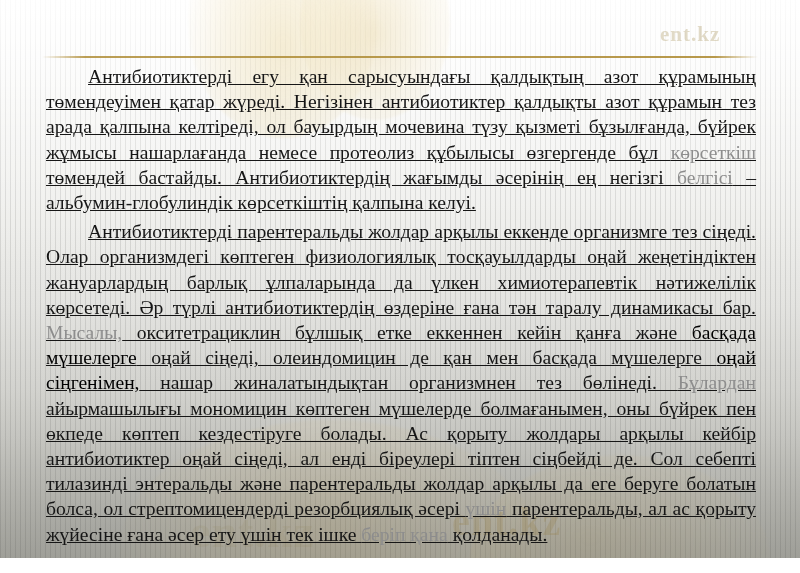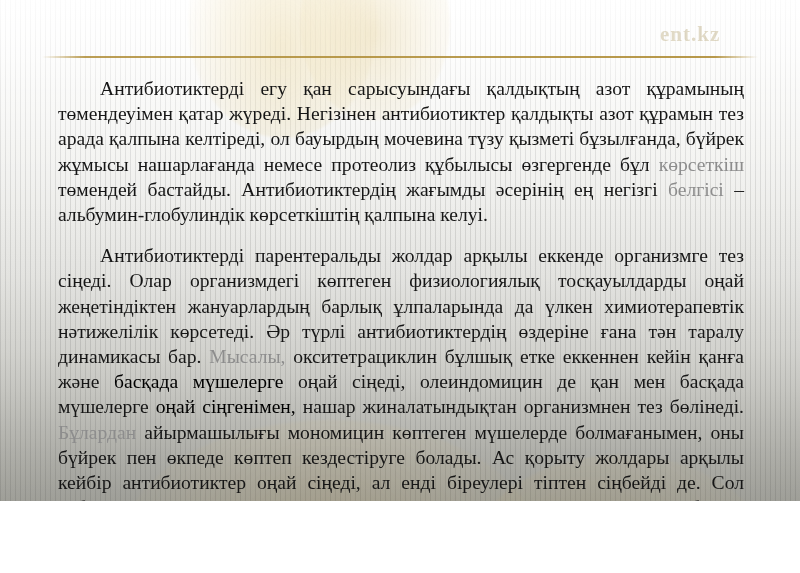--- a/index.html
+++ b/index.html
@@ -10,21 +10,21 @@
     width: 800px;
     height: 573px;
     overflow: hidden;
     font-family: "Liberation Serif", serif;
     background: #ffffff;
   }
 
   #slide {
     position: relative;
     width: 800px;
-    height: 501px;
+    height: 558px;
     overflow: hidden;
     background: #ffffff;
   }
 
   
   #bg-stripes {
     position: absolute;
     inset: 0;
     background-color: #f2f2f0;
     background-image:
@@ -139,22 +139,23 @@
     left: 42px;
     top: 60px;
     width: 718px;
     color: #161616;
     font-size: 19.6px;
     line-height: 25.2px;
     text-align: justify;
     text-justify: inter-word;
   }
   #content p {
-    margin: 16px;
+    margin: 4px;
     text-indent: 42px;
+    text-decoration: underline;
   }
   .hl {
     color: #8d8d8d;
   }
   .hl-2 {
     color: #000000;
   }
 </style>
 </head>
 <body>

